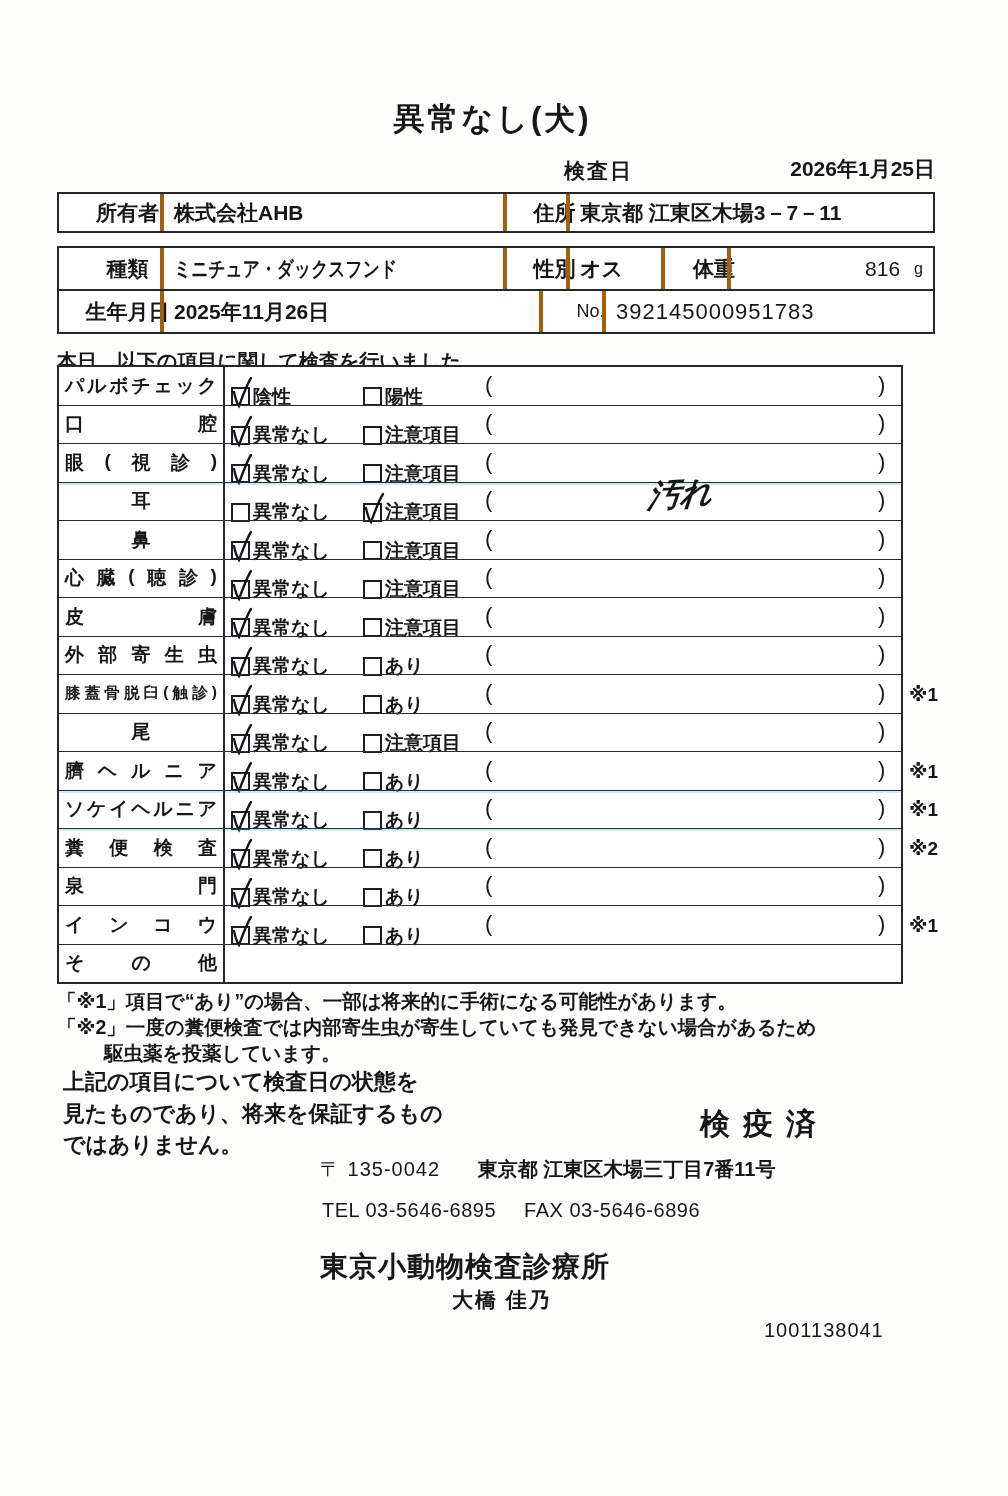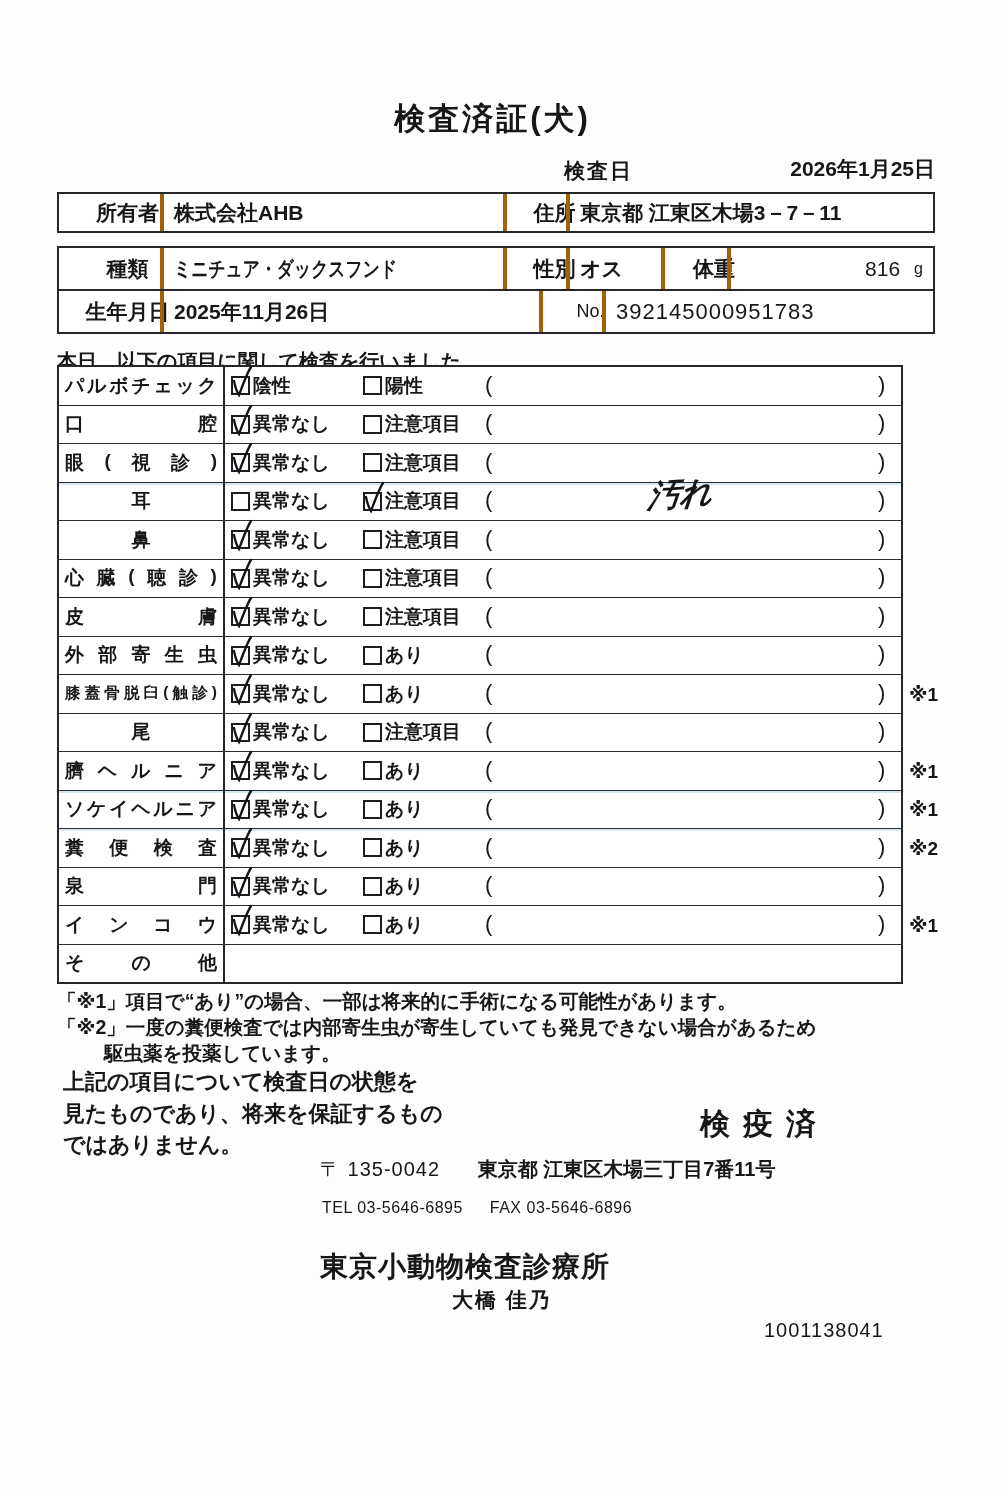--- a/index.html
+++ b/index.html
@@ -39,21 +39,21 @@
   .crow{flex:1;display:flex;position:relative;overflow:visible;}
   .crow + .crow{border-top:1.6px solid #2a2a30;}
   .crow:nth-child(4),.crow:nth-child(12),.crow:nth-child(13){box-shadow:inset 0 2px 0 rgba(110,185,210,.30);}
   .clabel{width:166px;flex:none;border-right:2px solid #26262b;display:flex;align-items:center;
           padding:0 6px;box-sizing:border-box;}
   .clabel-text{width:100%;font-size:19px;font-weight:bold;}
   .jchars{display:flex;justify-content:space-between;}
   .crow:nth-child(4) .jchars,.crow:nth-child(5) .jchars,.crow:nth-child(10) .jchars{justify-content:center;}
   .crow:nth-child(9) .clabel-text{font-size:15.5px;}
   .copts{flex:1;position:relative;display:flex;align-items:center;overflow:visible;}
-  .opt{position:absolute;display:flex;align-items:center;top:0;height:100%;text-align:center;}
+  .opt{position:absolute;display:flex;align-items:center;top:11px;height:100%;text-align:center;}
   .opt1{left:6px;}
   .opt2{left:138px;}
   .cbox{position:relative;width:15px;height:15px;border:2px solid #1c1c22;flex:none;}
   .tick{position:absolute;left:-4px;top:-14px;width:26px;height:36px;overflow:visible;}
   .tick path{stroke:#121217;stroke-width:2.3;fill:none;stroke-linecap:round;}
   .optlabel{margin-left:3px;font-size:19px;font-weight:bold;white-space:nowrap;}
   .paren{position:absolute;top:50%;transform:translateY(-54%);font-size:22px;}
   .popen{left:260px;}
   .pclose{left:653px;}
   .note{position:absolute;left:290px;width:330px;top:-6px;height:100%;display:flex;align-items:center;justify-content:center;}
@@ -63,32 +63,32 @@
   
   .fn1{top:988px;left:57px;font-size:19.5px;font-weight:bold;}
   .fn2{top:1014px;left:57px;font-size:19.5px;font-weight:bold;}
   .fn3{top:1040px;left:104px;font-size:19.5px;font-weight:bold;}
   .disclaimer{top:1066px;left:63px;font-size:22px;font-weight:bold;line-height:31.5px;}
   .stamp{top:1104px;left:700px;font-size:30px;font-weight:bold;letter-spacing:13px;}
   
   .addr{top:1156px;left:320px;font-size:20px;}
   .addr .postal{font-weight:normal;letter-spacing:1px;}
   .addr .street{font-weight:bold;margin-left:32px;}
-  .telfax{top:1199px;left:322px;font-size:16px;font-weight:normal;letter-spacing:.5px;}
+  .telfax{top:1199px;left:322px;font-size:20px;font-weight:normal;letter-spacing:.5px;}
   .telfax .fax{margin-left:22px;}
   .clinic{top:1248px;left:320px;font-size:28px;font-weight:bold;letter-spacing:1px;}
   .examiner{top:1286px;left:452px;font-size:21px;font-weight:bold;letter-spacing:2px;}
   .certno{top:1319px;left:764px;font-size:20px;letter-spacing:1px;}
 </style>
 </head>
 <body>
 
 <div class="page">
 
-  <div class="abs title">検査済証(犬)</div>
+  <div class="abs title">異常なし(犬)</div>
 
   <div class="abs exam-date-label">検査日</div>
   <div class="abs exam-date-value">2026年1月25日</div>
 
   <div class="abs tbl ownerT">
     <div class="trow">
       <div class="tcell lab w-lab1">所有者</div>
       <div class="tcell val w-val1">株式会社AHB</div>
       <div class="tcell lab w-lab2">住所</div>
       <div class="tcell val">東京都 江東区木場3－7－11</div>

